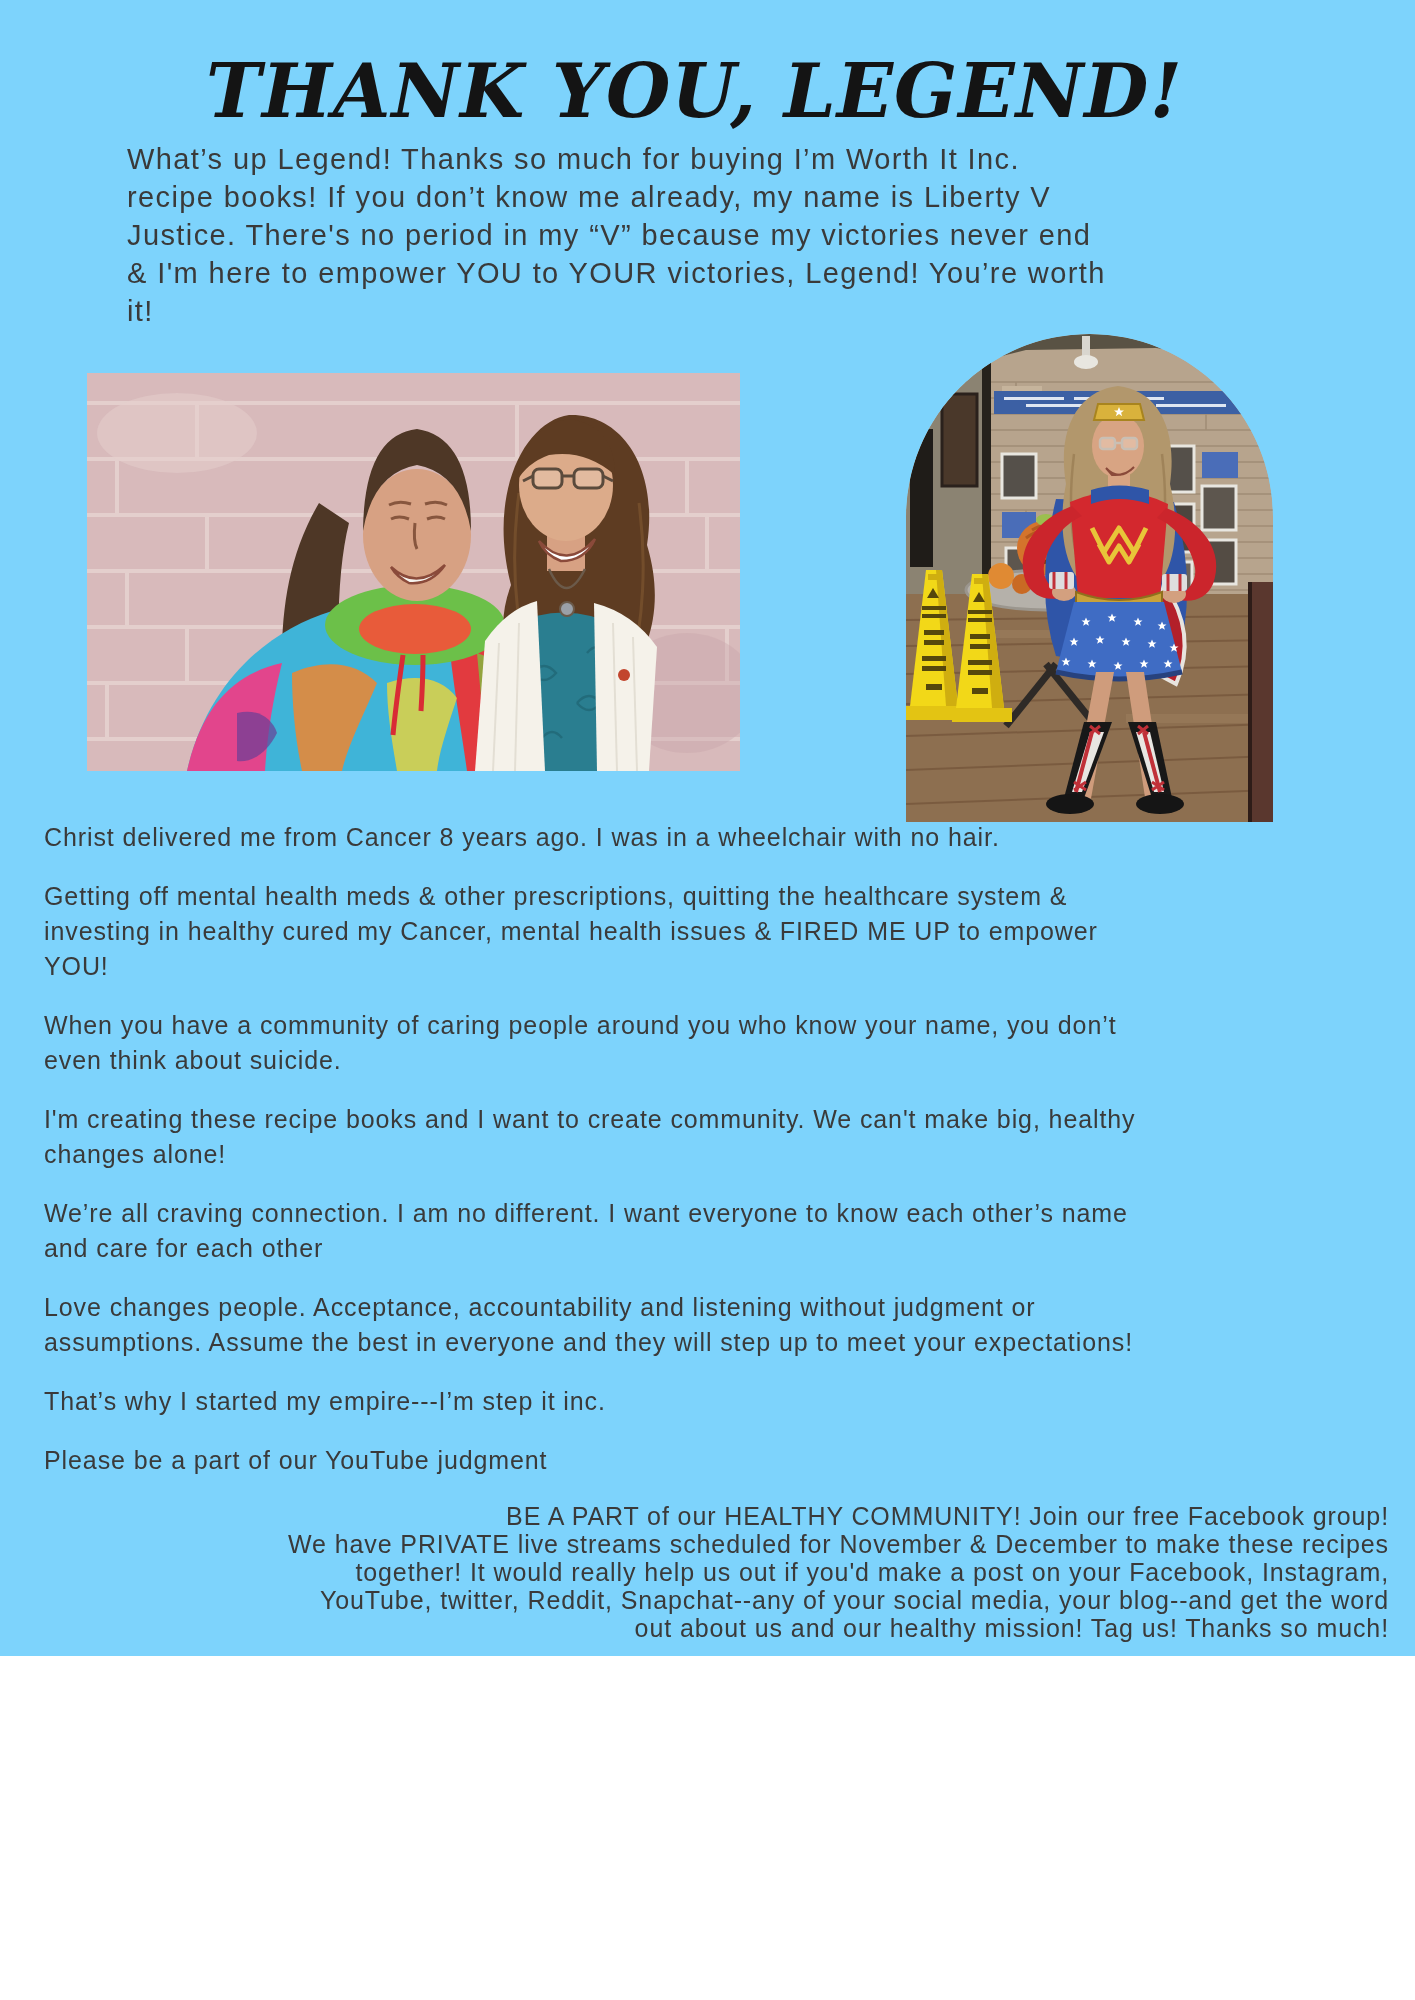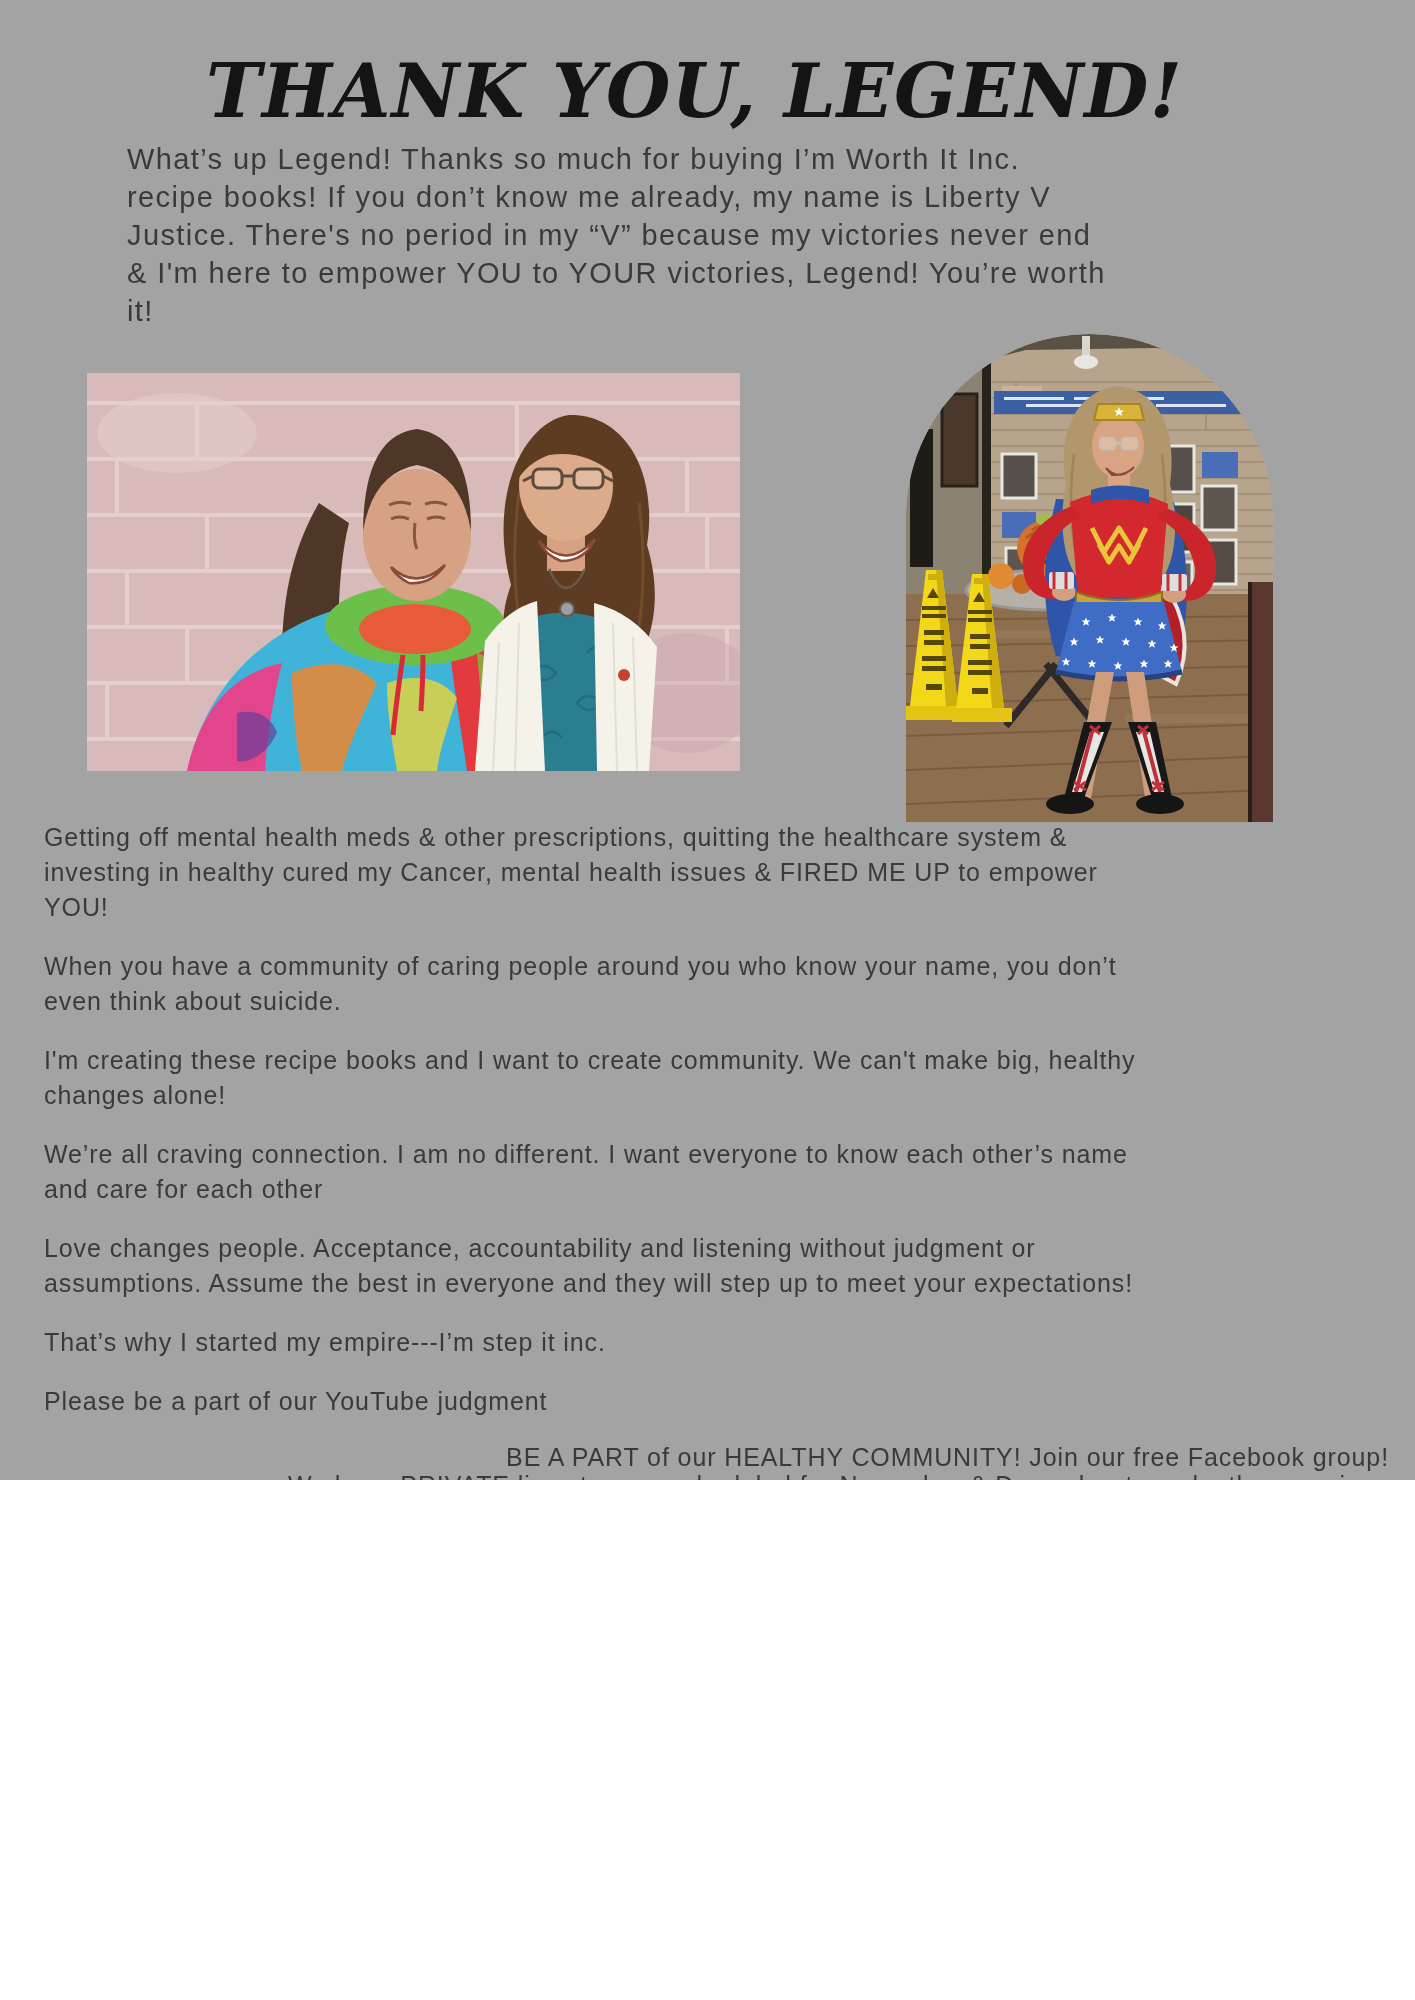--- a/index.html
+++ b/index.html
@@ -1,16 +1,16 @@
 <!DOCTYPE html>
 <html><head>
 <meta charset="utf-8">
 <style>
   html,body{margin:0;padding:0;background:#ffffff;}
-  .page{position:relative;width:1415px;height:1480px;background:#a3a3a3;overflow:hidden;
+  .page{position:relative;width:1415px;height:1656px;background:#7dd3fc;overflow:hidden;
         font-family:"Liberation Sans",sans-serif;color:#3d3d3d;}
   .title{position:absolute;left:0;right:0;top:54px;margin:0;text-align:center;
          transform:translateX(-13px);
          font-family:"DejaVu Serif",serif;font-style:italic;font-weight:700;
          font-size:74px;line-height:1;letter-spacing:1px;color:#141414;}
   .intro{position:absolute;left:123px;top:136px;width:1240px;margin:4px;
          font-size:29px;line-height:38px;letter-spacing:1.4px;color:#3a3a3a;
          white-space:pre-line;}
   .photo{position:absolute;overflow:hidden;}
   .photo-left{left:87px;top:373px;width:653px;height:398px;}
@@ -318,20 +318,21 @@
           <path d="M168,448 l12,8 m0,-8 l-12,8" stroke="#c03038" stroke-width="3"></path>
           <path d="M246,448 l12,8 m0,-8 l-12,8" stroke="#c03038" stroke-width="3"></path>
         </g>
         <ellipse cx="164" cy="470" rx="24" ry="10" fill="#151515"></ellipse>
         <ellipse cx="254" cy="470" rx="24" ry="10" fill="#151515"></ellipse>
       </g>
     </svg>
   </div>
 
   <div class="body-text">
+    <p class="para">Christ delivered me from Cancer 8 years ago. I was in a wheelchair with no hair.</p>
     <p class="para">Getting off mental health meds &amp; other prescriptions, quitting the healthcare system &amp;
 investing in healthy cured my Cancer, mental health issues &amp; FIRED ME UP to empower
 YOU!</p>
     <p class="para">When you have a community of caring people around you who know your name, you don’t
 even think about suicide.</p>
     <p class="para">I'm creating these recipe books and I want to create community. We can't make big, healthy
 changes alone!</p>
     <p class="para">We’re all craving connection. I am no different. I want everyone to know each other’s name
 and care for each other</p>
     <p class="para">Love changes people. Acceptance, accountability and listening without judgment or

